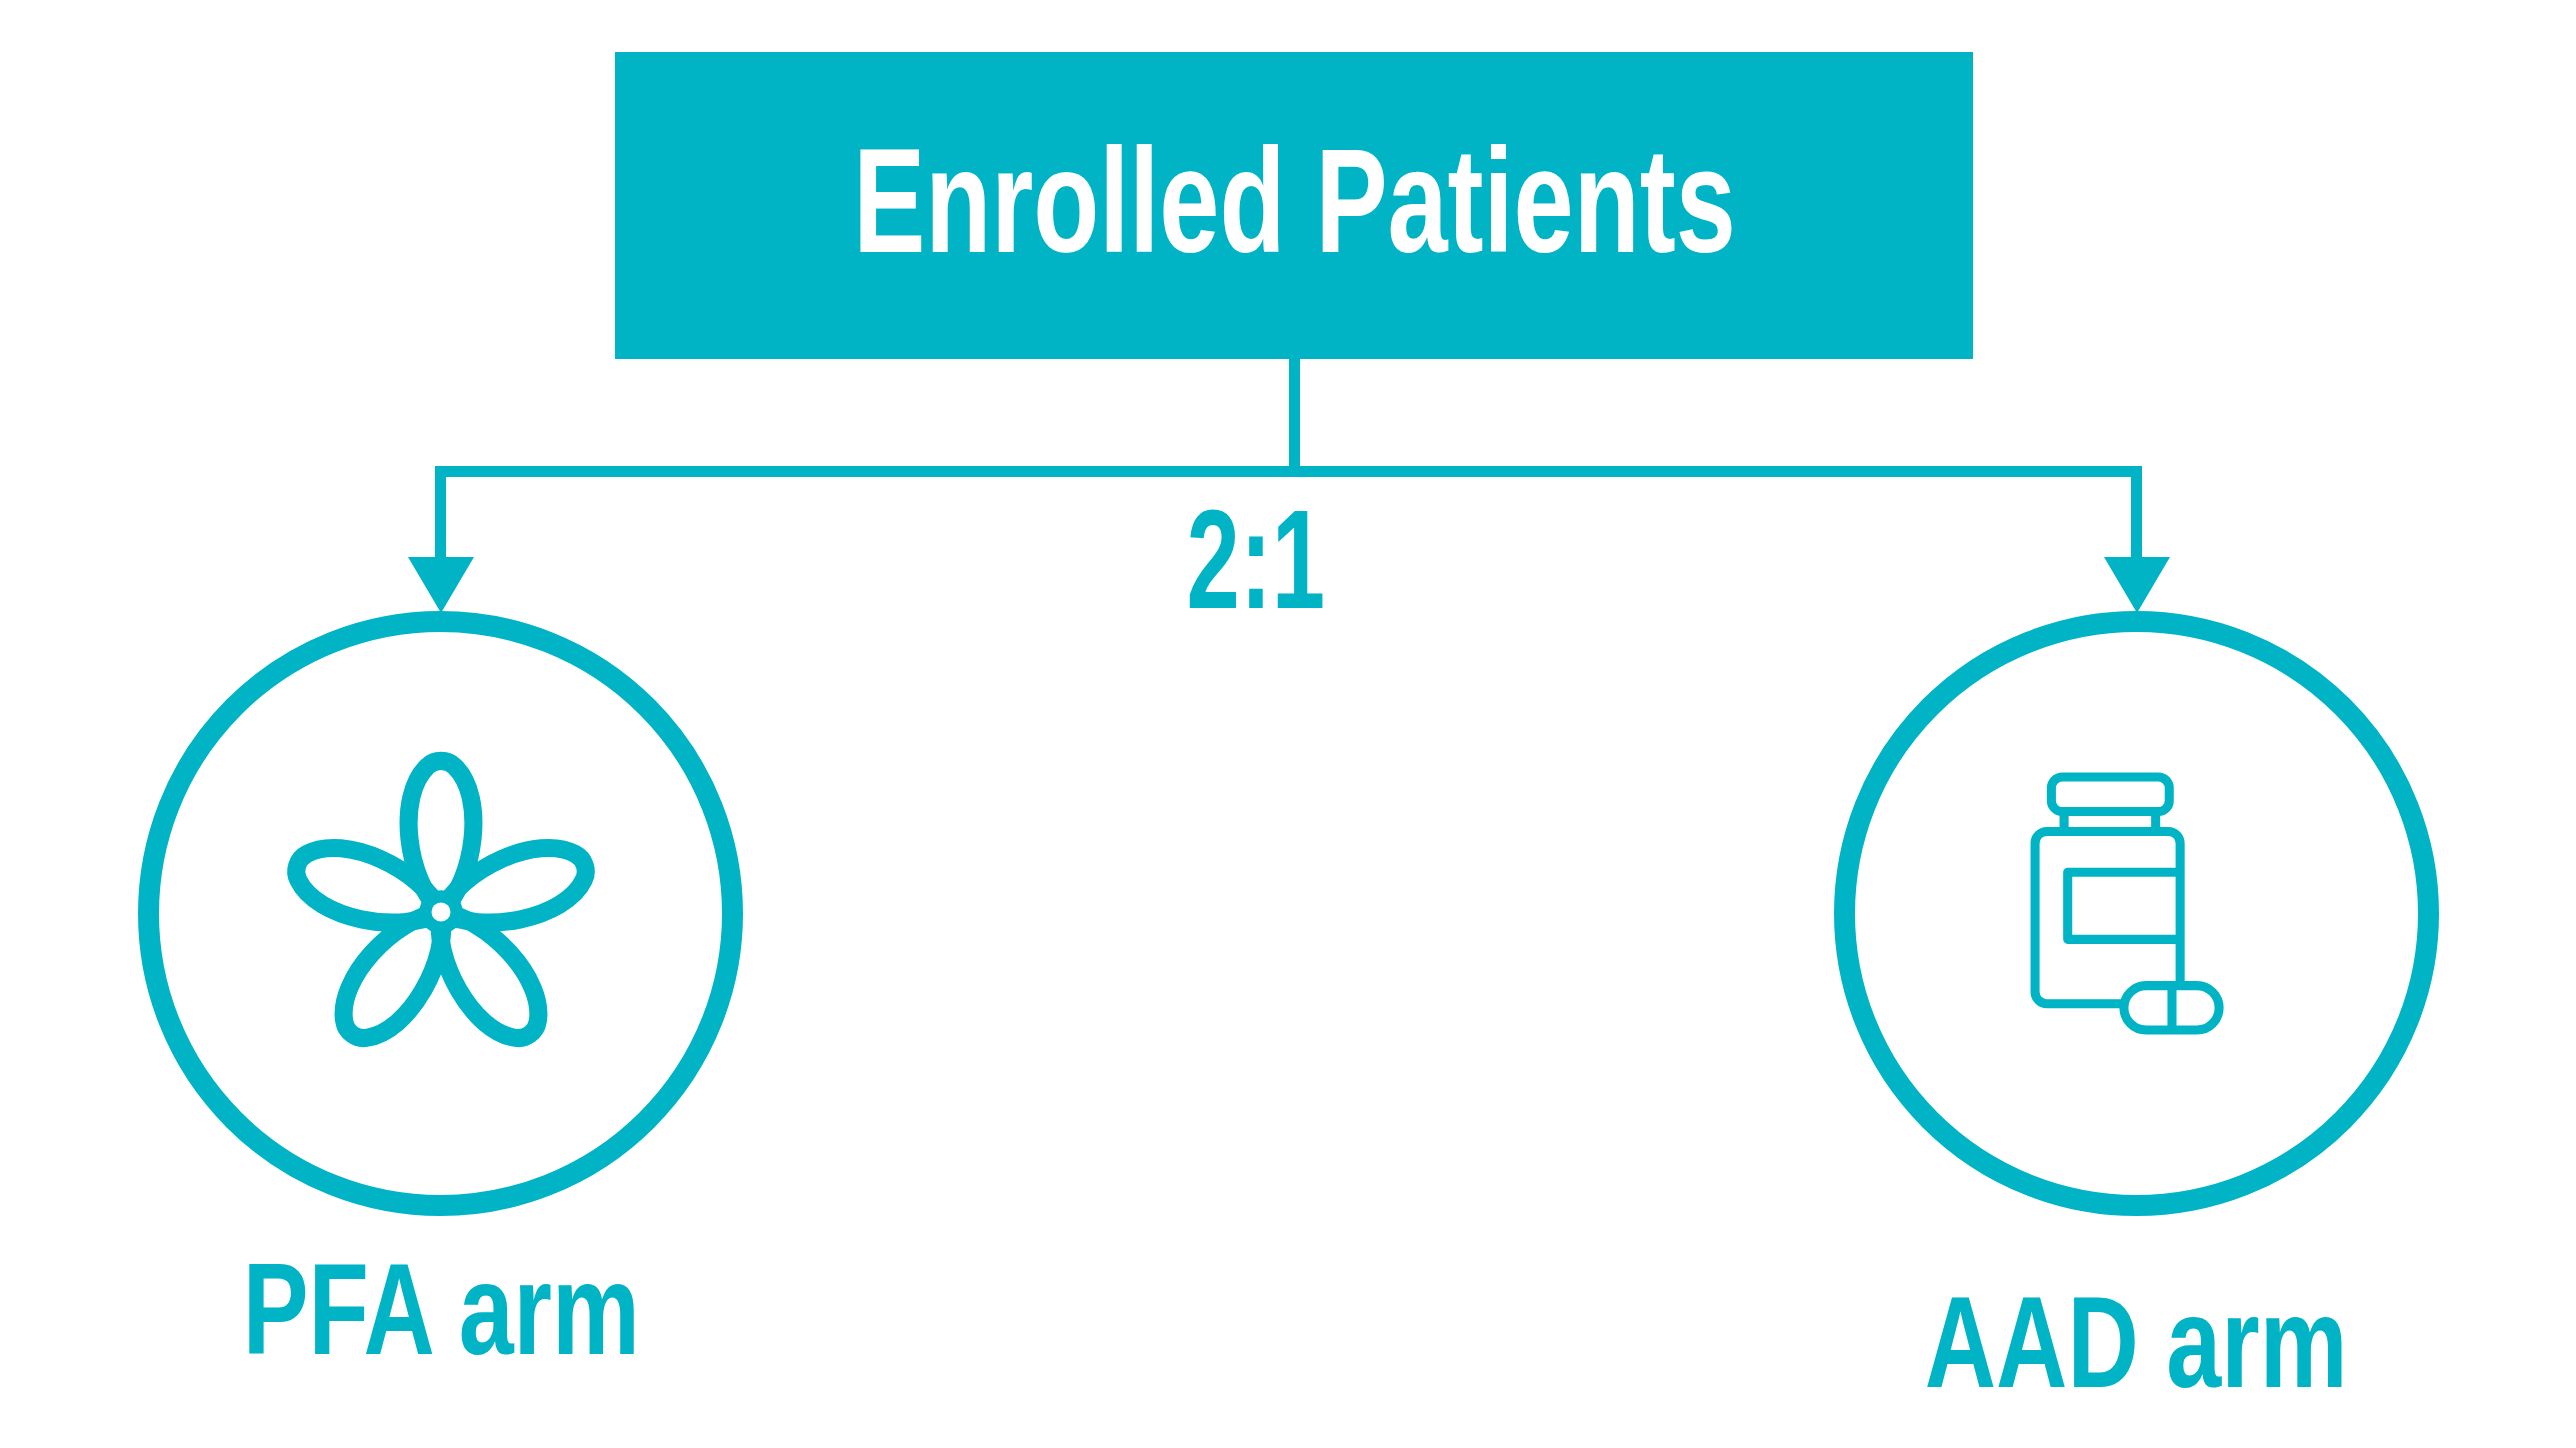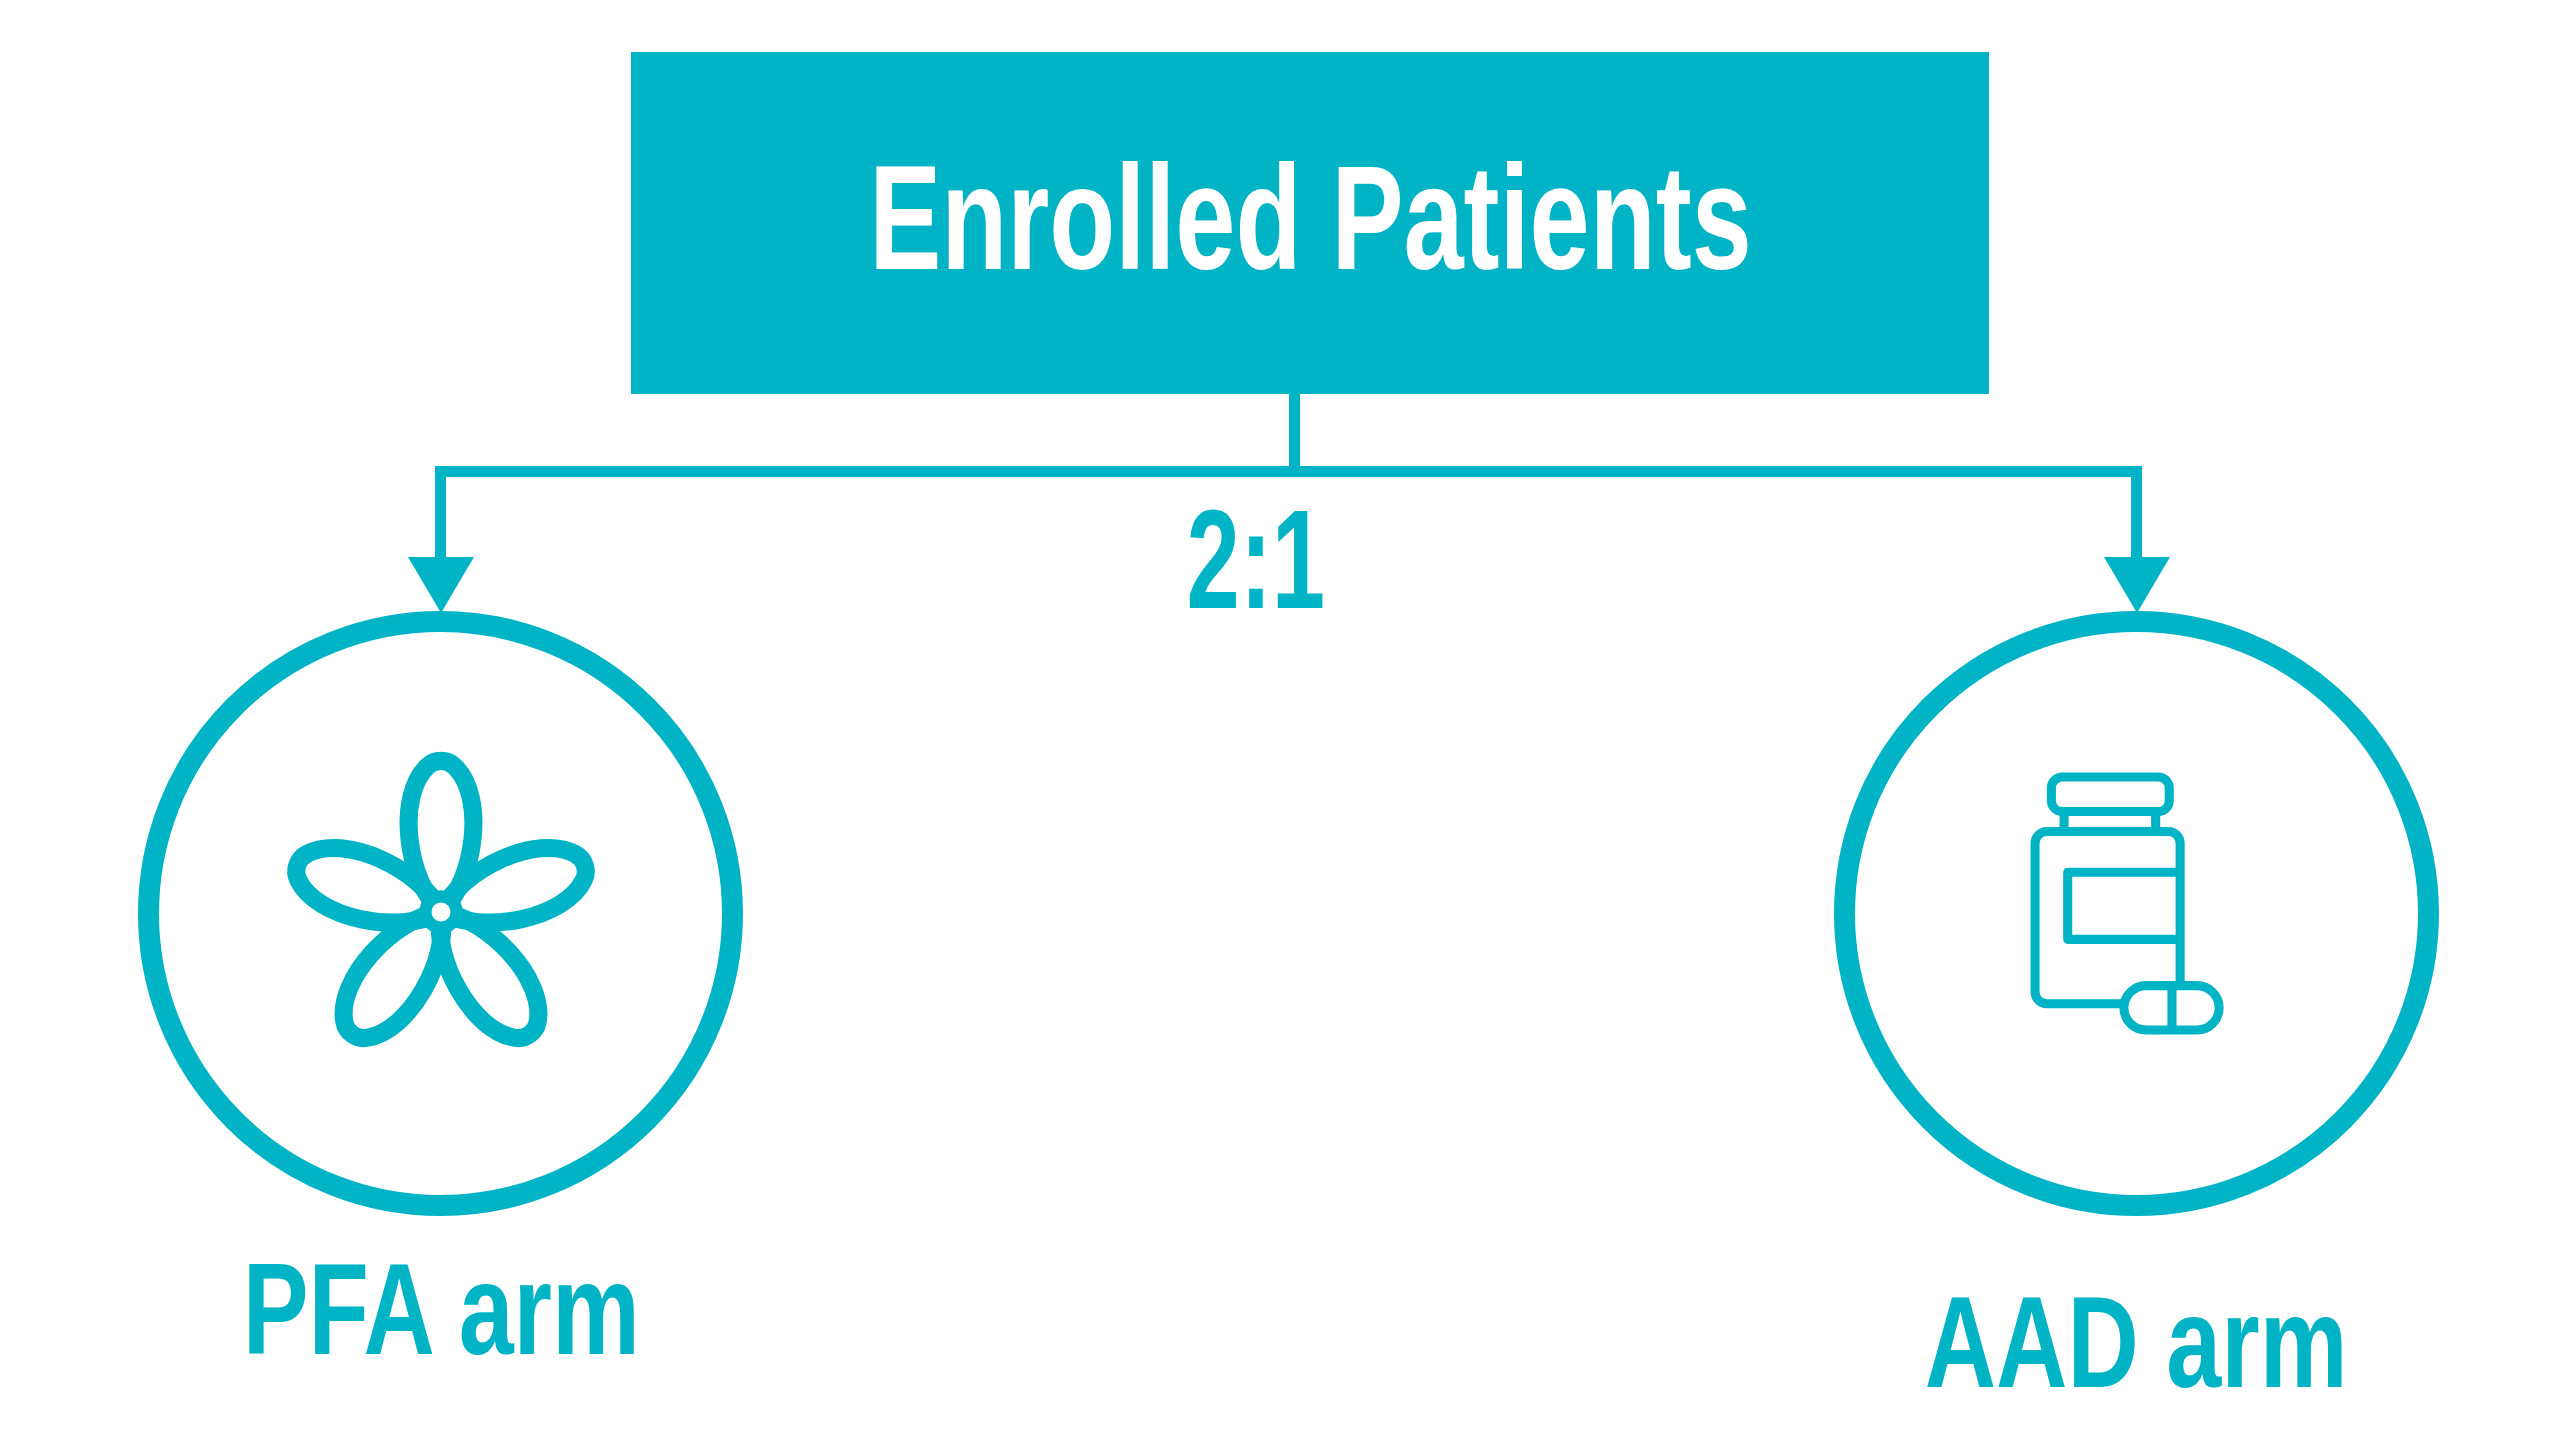--- a/index.html
+++ b/index.html
@@ -11,23 +11,23 @@
   .canvas{
     position:relative;
     width:2576px;height:1448px;
     background:var(--bg);
     overflow:hidden;
     font-family:"Liberation Sans","DejaVu Sans",sans-serif;
     font-weight:bold;
   }
   
   .root-box{
-    position:absolute;left:615px;top:52px;width:1358px;height:342px;
+    position:absolute;left:615px;top:52px;width:1358px;height:307px;
     background:var(--accent);
-    display:flex;align-items:center;justify-content:center;margin-left:16px;
+    display:flex;align-items:center;justify-content:center;
   }
   .root-box .title{
     color:var(--title-text);
     font-size:148px;line-height:1;white-space:nowrap;
     transform:translateY(-5.4px) scaleX(0.73);
     transform-origin:center;
   }
   
   .line{position:absolute;background:var(--accent);}
   .stem{left:1289px;top:323px;width:11px;height:154px;}

